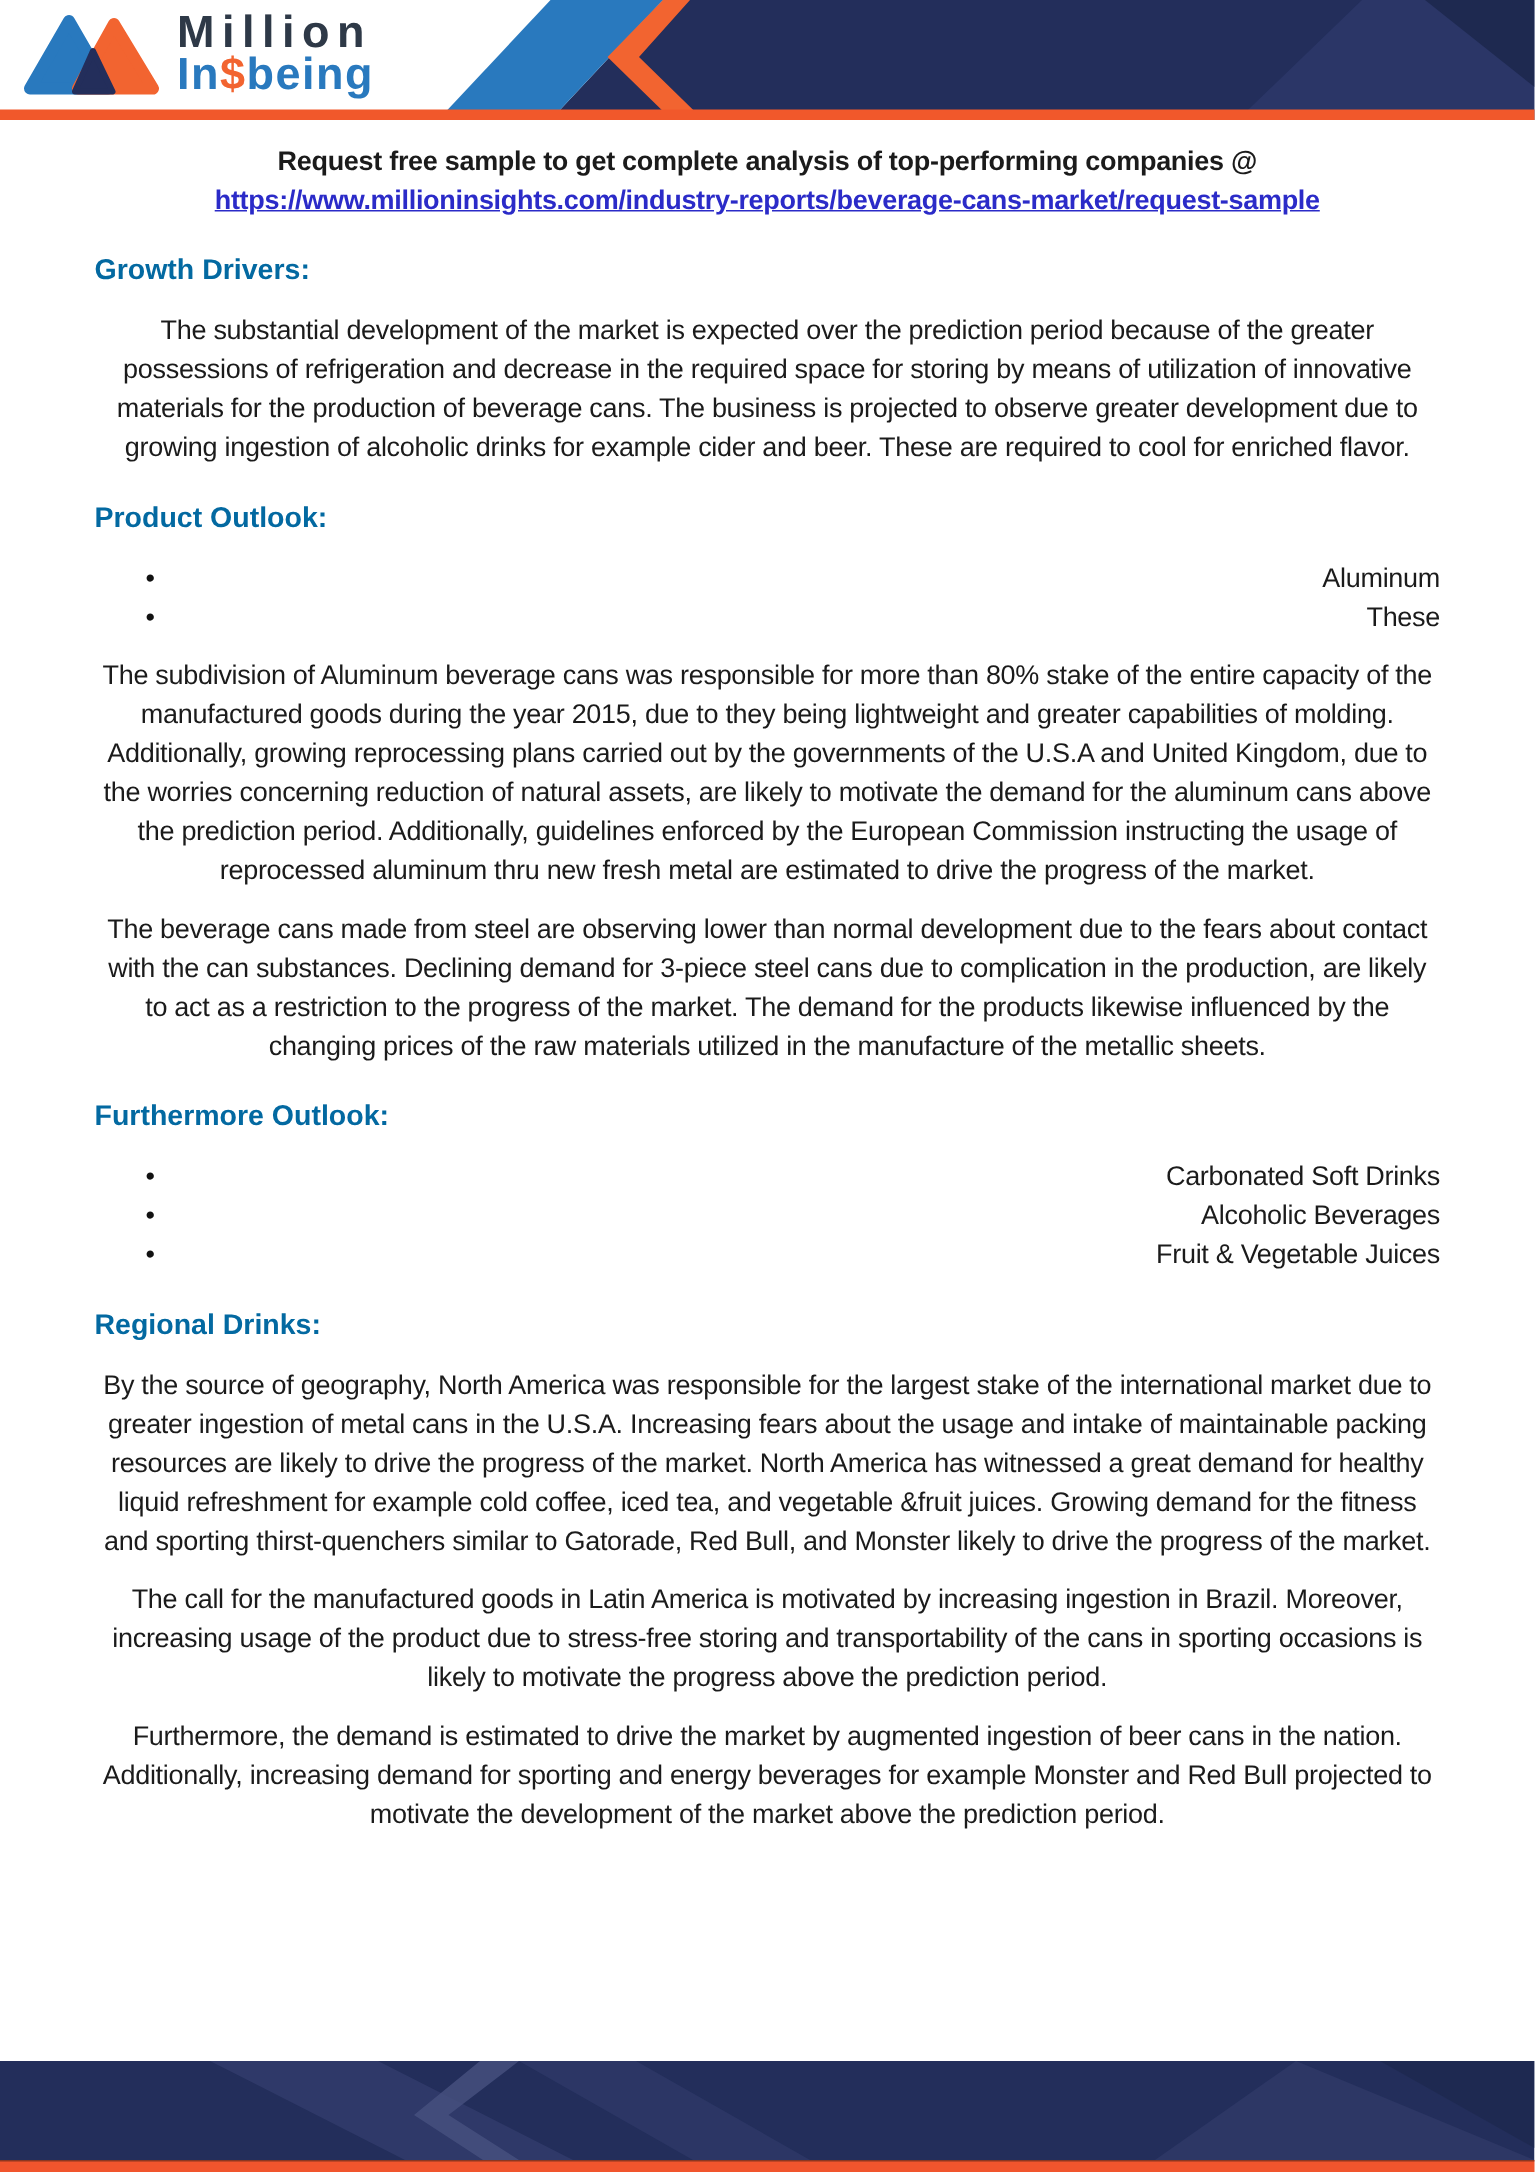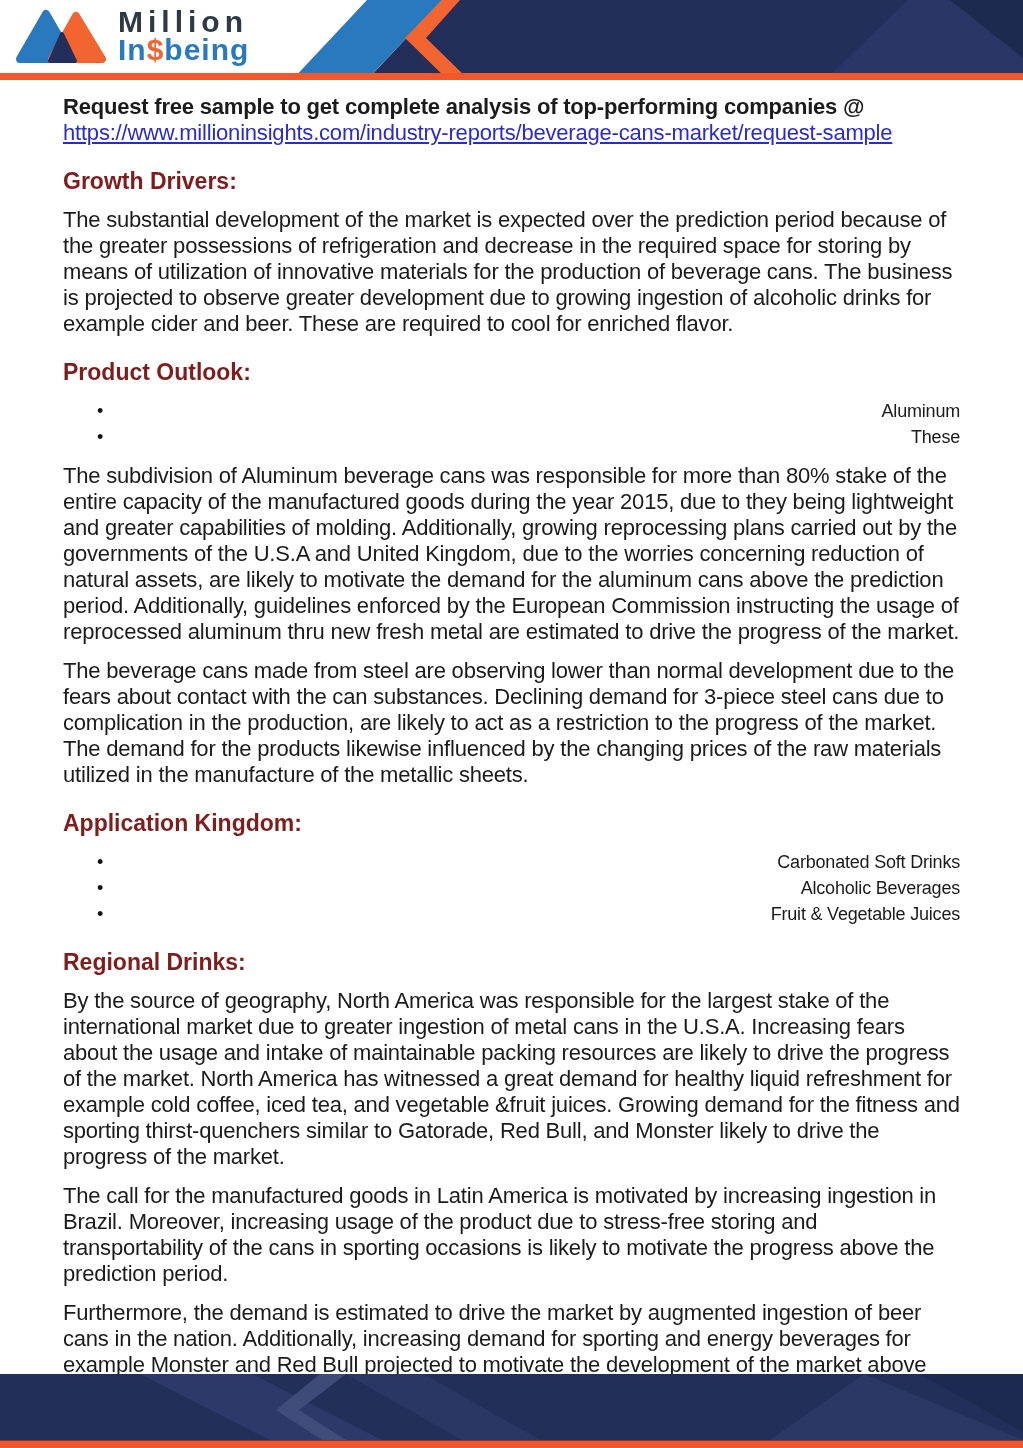--- a/index.html
+++ b/index.html
@@ -16,24 +16,24 @@
   .header-rule{position:absolute;left:0;bottom:0;width:1023px;height:7px;background:#f1582b;z-index:5;}
   .logo{position:absolute;top:5px;left:14px;display:flex;align-items:center;z-index:6;}
   .logo-mark{width:96px;height:62px;}
   .logo-text{margin-left:8px;line-height:1;}
   .logo-line1{font-weight:bold;font-size:30px;letter-spacing:5px;color:#2e3947;}
   .logo-line2{font-weight:bold;font-size:30px;letter-spacing:1px;color:#2979be;margin-top:-2px;}
   .logo-line2 .dollar{color:#f26430;}
 
   
   .content{position:relative;padding:10px 63px 0 63px;width:897px;}
-  .content p{margin:13px 0;font-size:22px;line-height:26px;letter-spacing:-0.2px;}
+  .content p{margin:13px 0;font-size:18px;line-height:26px;letter-spacing:-0.2px;text-align:center;}
   .content .lead{font-weight:bold;margin:4px 0 13px 0;}
-  .content h3{margin:22px 0 13px 0;font-size:23px;line-height:26px;font-weight:bold;color:#7f1d1d;}
-  .content a{color:#2b2bc8;font-weight:normal;text-decoration:underline;}
+  .content h3{margin:22px 0 13px 0;font-size:19px;line-height:26px;font-weight:bold;color:#0369a1;}
+  .content a{color:#2b2bc8;font-weight:bold;text-decoration:underline;}
   ul.bullets{list-style:none;margin:13px 0;padding:0;text-align:right;}
   ul.bullets li{position:relative;padding-left:62px;font-size:18px;line-height:26px;letter-spacing:-0.2px;}
   ul.bullets li::before{content:"\2022";position:absolute;left:34px;top:0;font-size:18px;color:#111;}
 
   
   .footer{position:absolute;left:0;bottom:0;width:1023px;height:74px;}
   .footer-svg{display:block;width:1023px;height:66px;}
   .footer-rule{width:1023px;height:8px;background:#f1552d;border-top:1px solid rgba(60,30,20,0.55);box-sizing:border-box;}
 </style>
 </head>
@@ -79,21 +79,21 @@
 
     <h3>Product Outlook:</h3>
     <ul class="bullets">
       <li>Aluminum</li>
       <li>These</li>
     </ul>
 
     <p>The subdivision of Aluminum beverage cans was responsible for more than 80% stake of the entire capacity of the manufactured goods during the year 2015, due to they being lightweight and greater capabilities of molding. Additionally, growing reprocessing plans carried out by the governments of the U.S.A and United Kingdom, due to the worries concerning reduction of natural assets, are likely to motivate the demand for the aluminum cans above the prediction period. Additionally, guidelines enforced by the European Commission instructing the usage of reprocessed aluminum thru new fresh metal are estimated to drive the progress of the market.</p>
     <p>The beverage cans made from steel are observing lower than normal development due to the fears about contact with the can substances. Declining demand for 3-piece steel cans due to complication in the production, are likely to act as a restriction to the progress of the market. The demand for the products likewise influenced by the changing prices of the raw materials utilized in the manufacture of the metallic sheets.</p>
 
-    <h3>Application Kingdom:</h3>
+    <h3>Furthermore Outlook:</h3>
     <ul class="bullets">
       <li>Carbonated Soft Drinks</li>
       <li>Alcoholic Beverages</li>
       <li>Fruit &amp; Vegetable Juices</li>
     </ul>
 
     <h3>Regional Drinks:</h3>
     <p>By the source of geography, North America was responsible for the largest stake of the international market due to greater ingestion of metal cans in the U.S.A. Increasing fears about the usage and intake of maintainable packing resources are likely to drive the progress of the market. North America has witnessed a great demand for healthy liquid refreshment for example cold coffee, iced tea, and vegetable &amp;fruit juices. Growing demand for the fitness and sporting thirst-quenchers similar to Gatorade, Red Bull, and Monster likely to drive the progress of the market.</p>
     <p>The call for the manufactured goods in Latin America is motivated by increasing ingestion in Brazil. Moreover, increasing usage of the product due to stress-free storing and transportability of the cans in sporting occasions is likely to motivate the progress above the prediction period.</p>
     <p>Furthermore, the demand is estimated to drive the market by augmented ingestion of beer cans in the nation. Additionally, increasing demand for sporting and energy beverages for example Monster and Red Bull projected to motivate the development of the market above the prediction period.</p>

